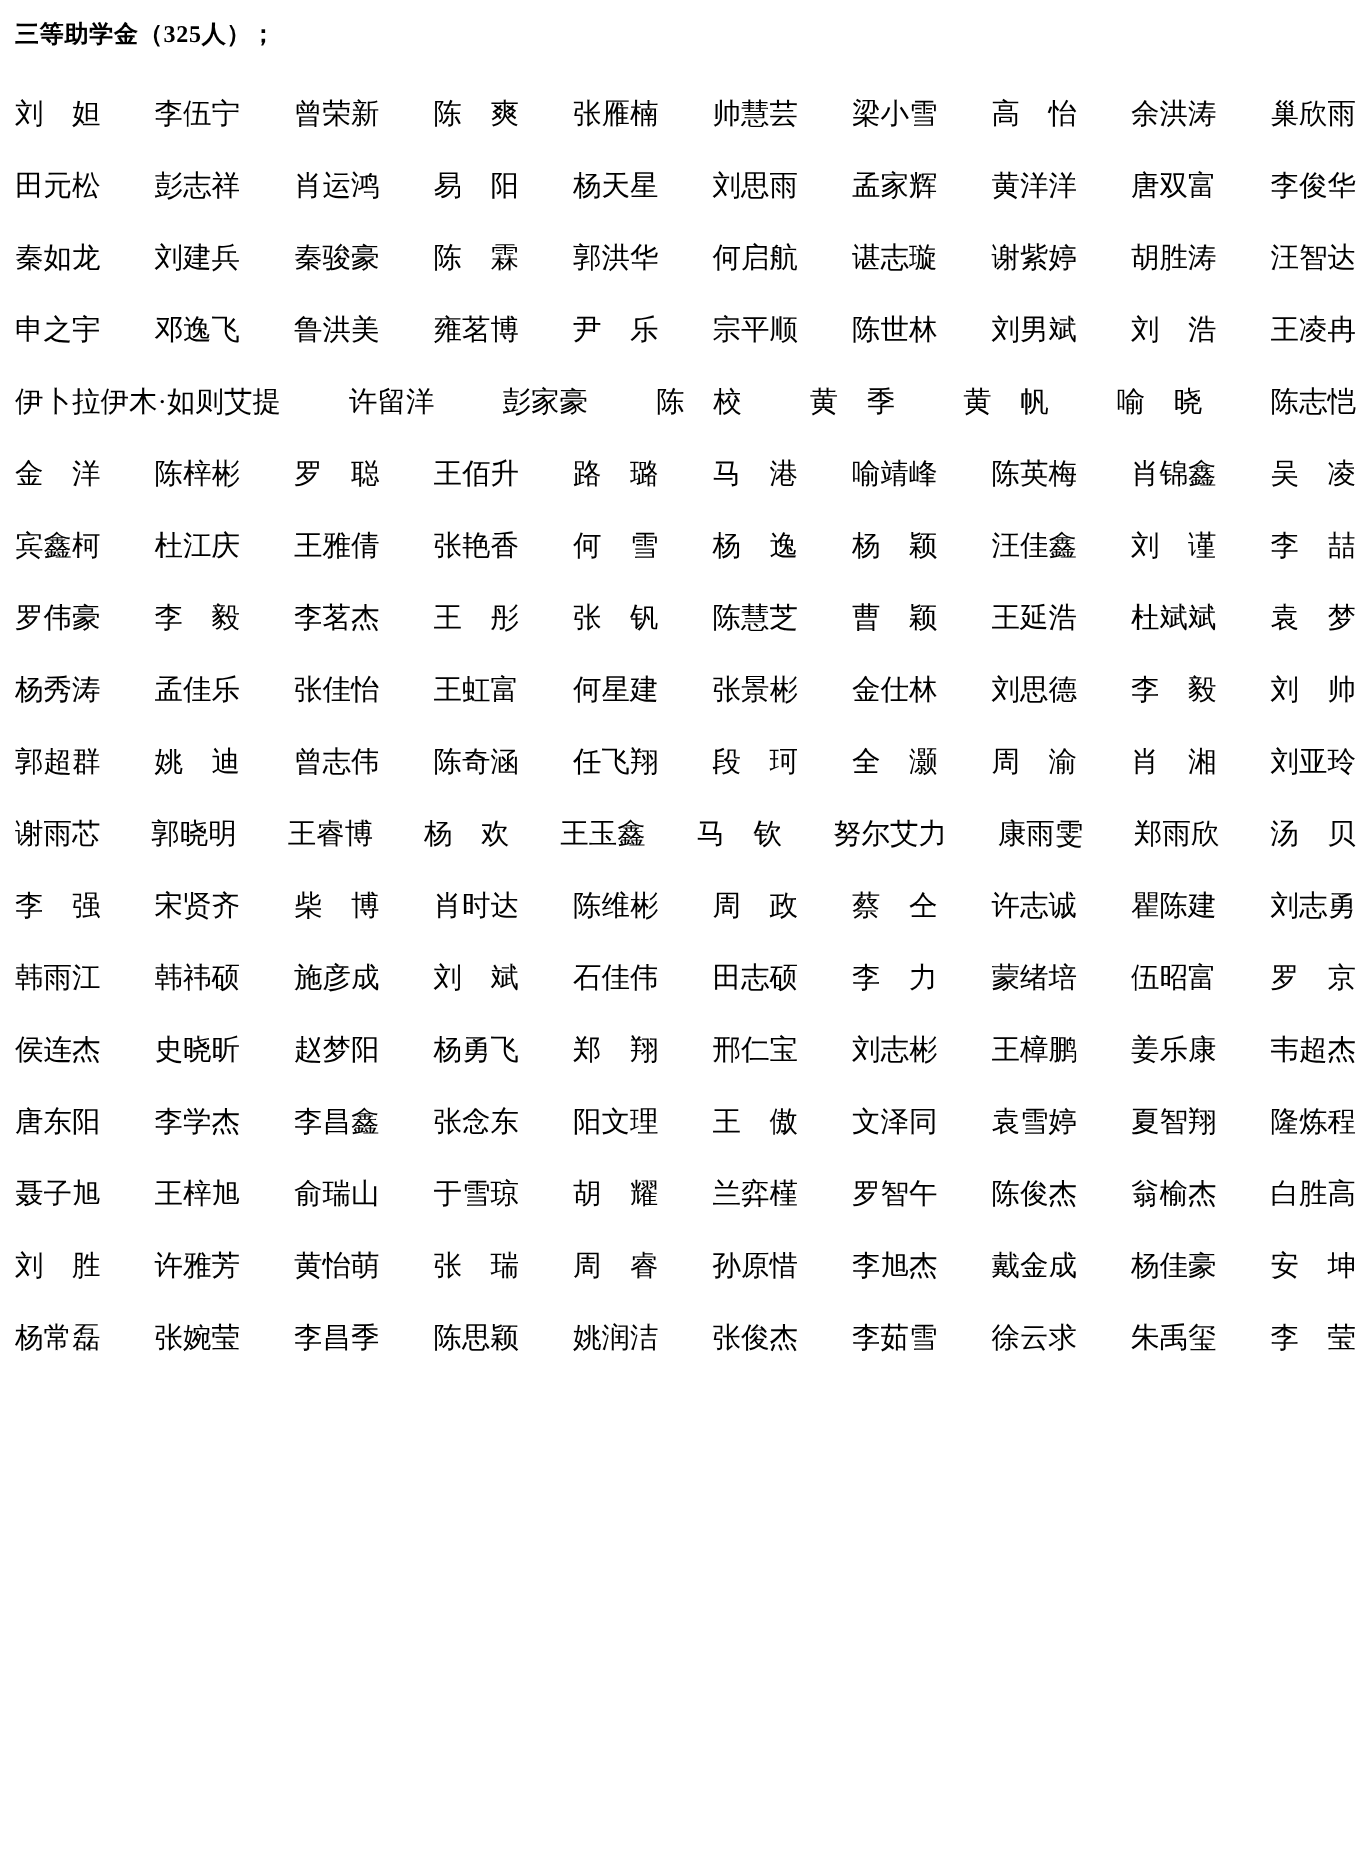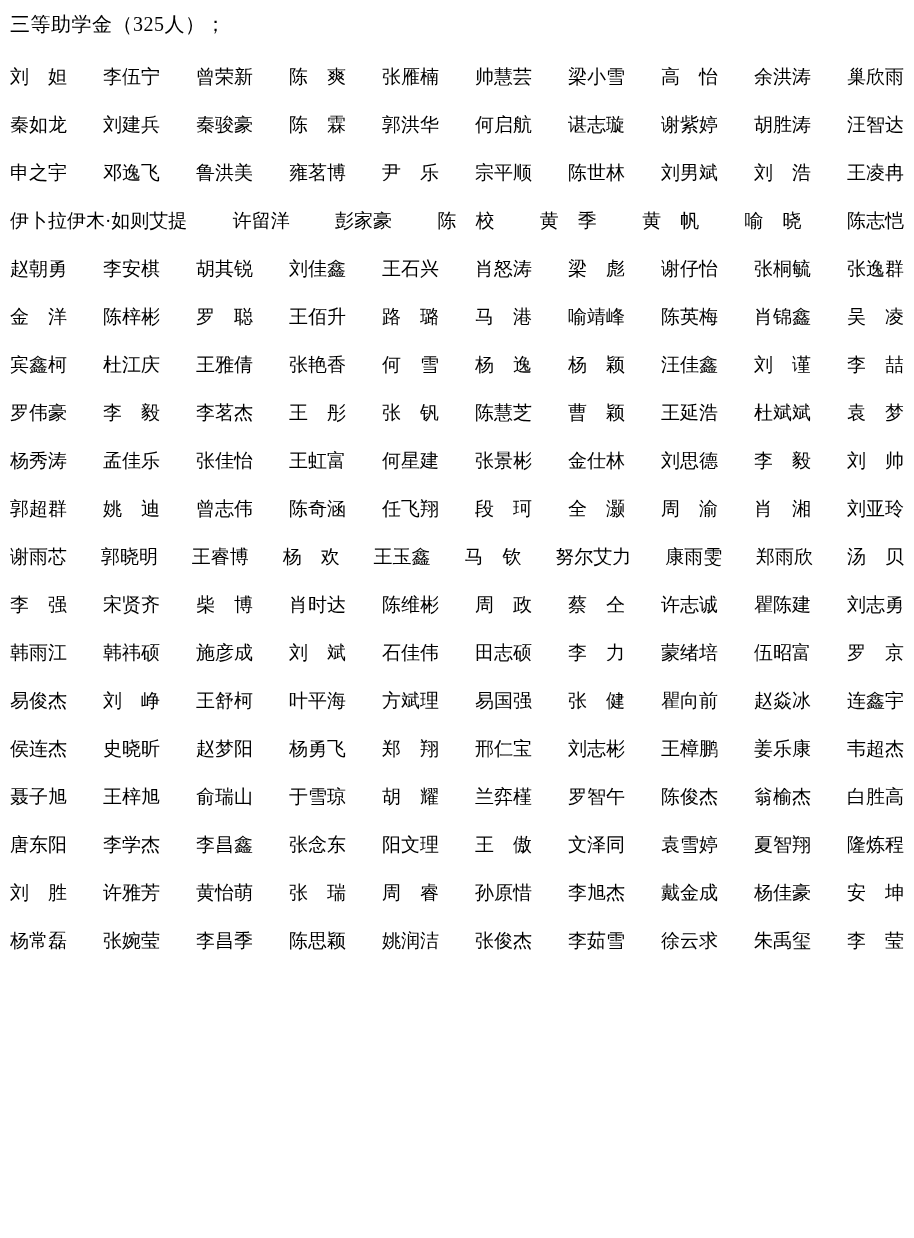--- a/index.html
+++ b/index.html
@@ -11,22 +11,22 @@
     width: 914px;
     height: 1238px;
     overflow: hidden;
     font-family: "Liberation Serif", "DejaVu Serif", serif;
     color: #000000;
   }
   .page {
     padding: 12px 10px 0 10px;
   }
   .doc-title {
-    font-size: 20px;
-    font-weight: normal;
+    font-size: 16px;
+    font-weight: bold;
     line-height: 24px;
     margin: 0 0 31px 0;
     letter-spacing: 0.5px;
   }
   .name-list {
     width: 894px;
   }
   .row {
     display: flex;
     justify-content: space-between;
@@ -59,20 +59,32 @@
         <span class="name">曾荣新</span>
         <span class="name n2">陈爽</span>
         <span class="name">张雁楠</span>
         <span class="name">帅慧芸</span>
         <span class="name">梁小雪</span>
         <span class="name n2">高怡</span>
         <span class="name">余洪涛</span>
         <span class="name">巢欣雨</span>
       </div>
       <div class="row">
+        <span class="name">田元松</span>
+        <span class="name">彭志祥</span>
+        <span class="name">肖运鸿</span>
+        <span class="name n2">易阳</span>
+        <span class="name">杨天星</span>
+        <span class="name">刘思雨</span>
+        <span class="name">孟家辉</span>
+        <span class="name">黄洋洋</span>
+        <span class="name">唐双富</span>
+        <span class="name">李俊华</span>
+      </div>
+      <div class="row">
         <span class="name">秦如龙</span>
         <span class="name">刘建兵</span>
         <span class="name">秦骏豪</span>
         <span class="name n2">陈霖</span>
         <span class="name">郭洪华</span>
         <span class="name">何启航</span>
         <span class="name">谌志璇</span>
         <span class="name">谢紫婷</span>
         <span class="name">胡胜涛</span>
         <span class="name">汪智达</span>
@@ -93,32 +105,20 @@
         <span class="name">伊卜拉伊木·如则艾提</span>
         <span class="name">许留洋</span>
         <span class="name">彭家豪</span>
         <span class="name n2">陈校</span>
         <span class="name n2">黄季</span>
         <span class="name n2">黄帆</span>
         <span class="name n2">喻晓</span>
         <span class="name">陈志恺</span>
       </div>
       <div class="row">
-        <span class="name">赵朝勇</span>
-        <span class="name">李安棋</span>
-        <span class="name">胡其锐</span>
-        <span class="name">刘佳鑫</span>
-        <span class="name">王石兴</span>
-        <span class="name">肖怒涛</span>
-        <span class="name n2">梁彪</span>
-        <span class="name">谢仔怡</span>
-        <span class="name">张桐毓</span>
-        <span class="name">张逸群</span>
-      </div>
-      <div class="row">
         <span class="name n2">金洋</span>
         <span class="name">陈梓彬</span>
         <span class="name n2">罗聪</span>
         <span class="name">王佰升</span>
         <span class="name n2">路璐</span>
         <span class="name n2">马港</span>
         <span class="name">喻靖峰</span>
         <span class="name">陈英梅</span>
         <span class="name">肖锦鑫</span>
         <span class="name n2">吴凌</span>
@@ -201,68 +201,56 @@
         <span class="name">施彦成</span>
         <span class="name n2">刘斌</span>
         <span class="name">石佳伟</span>
         <span class="name">田志硕</span>
         <span class="name n2">李力</span>
         <span class="name">蒙绪培</span>
         <span class="name">伍昭富</span>
         <span class="name n2">罗京</span>
       </div>
       <div class="row">
-        <span class="name">易俊杰</span>
-        <span class="name n2">刘峥</span>
-        <span class="name">王舒柯</span>
-        <span class="name">叶平海</span>
-        <span class="name">方斌理</span>
-        <span class="name">易国强</span>
-        <span class="name n2">张健</span>
-        <span class="name">瞿向前</span>
-        <span class="name">赵焱冰</span>
-        <span class="name">连鑫宇</span>
-      </div>
-      <div class="row">
         <span class="name">侯连杰</span>
         <span class="name">史晓昕</span>
         <span class="name">赵梦阳</span>
         <span class="name">杨勇飞</span>
         <span class="name n2">郑翔</span>
         <span class="name">邢仁宝</span>
         <span class="name">刘志彬</span>
         <span class="name">王樟鹏</span>
         <span class="name">姜乐康</span>
         <span class="name">韦超杰</span>
       </div>
       <div class="row">
+        <span class="name">唐东阳</span>
+        <span class="name">李学杰</span>
+        <span class="name">李昌鑫</span>
+        <span class="name">张念东</span>
+        <span class="name">阳文理</span>
+        <span class="name n2">王傲</span>
+        <span class="name">文泽同</span>
+        <span class="name">袁雪婷</span>
+        <span class="name">夏智翔</span>
+        <span class="name">隆炼程</span>
+      </div>
+      <div class="row">
         <span class="name">聂子旭</span>
         <span class="name">王梓旭</span>
         <span class="name">俞瑞山</span>
         <span class="name">于雪琼</span>
         <span class="name n2">胡耀</span>
         <span class="name">兰弈槿</span>
         <span class="name">罗智午</span>
         <span class="name">陈俊杰</span>
         <span class="name">翁榆杰</span>
         <span class="name">白胜高</span>
       </div>
       <div class="row">
-        <span class="name">唐东阳</span>
-        <span class="name">李学杰</span>
-        <span class="name">李昌鑫</span>
-        <span class="name">张念东</span>
-        <span class="name">阳文理</span>
-        <span class="name n2">王傲</span>
-        <span class="name">文泽同</span>
-        <span class="name">袁雪婷</span>
-        <span class="name">夏智翔</span>
-        <span class="name">隆炼程</span>
-      </div>
-      <div class="row">
         <span class="name n2">刘胜</span>
         <span class="name">许雅芳</span>
         <span class="name">黄怡萌</span>
         <span class="name n2">张瑞</span>
         <span class="name n2">周睿</span>
         <span class="name">孙原惜</span>
         <span class="name">李旭杰</span>
         <span class="name">戴金成</span>
         <span class="name">杨佳豪</span>
         <span class="name n2">安坤</span>

